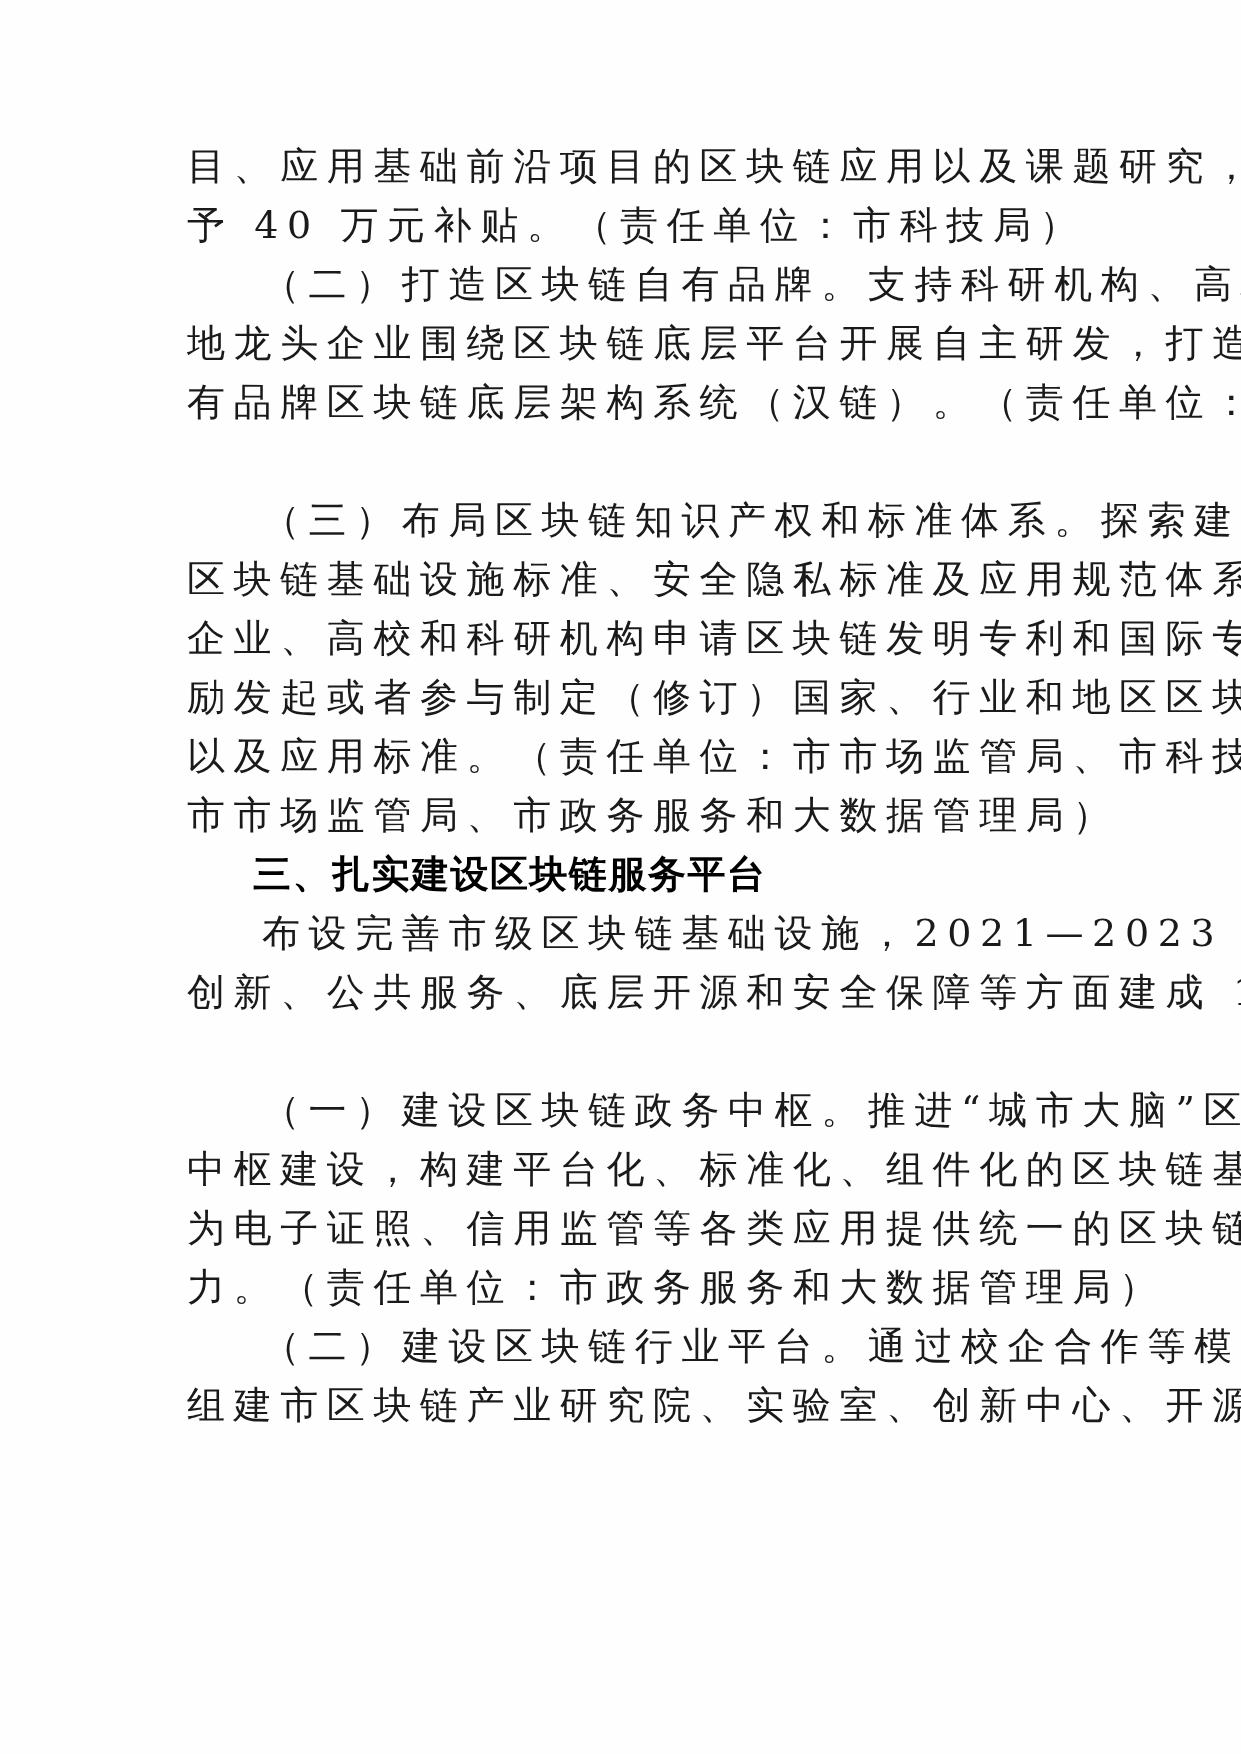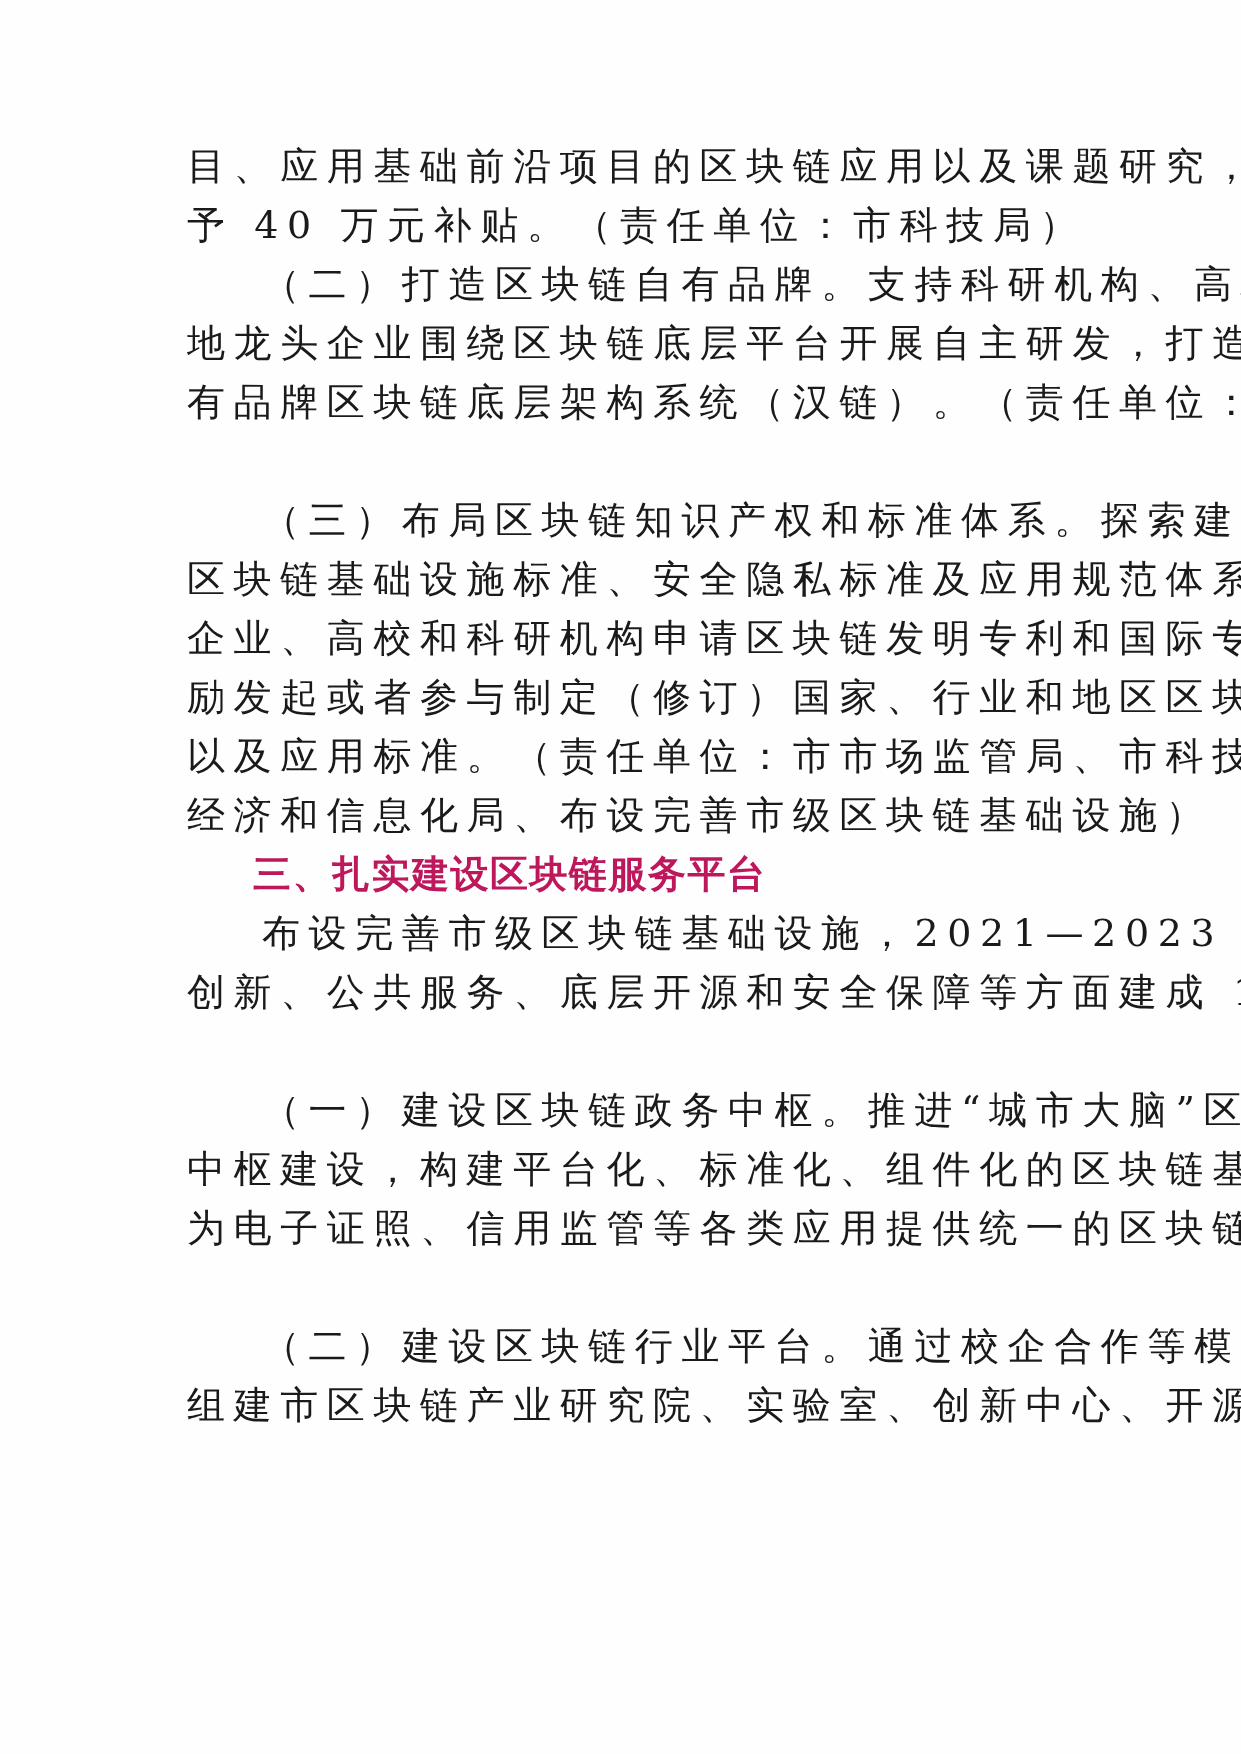--- a/index.html
+++ b/index.html
@@ -33,47 +33,48 @@
       letter-spacing: 8.6px;
     }
     .line.indent {
       left: 262px;
     }
     .line.heading {
       left: 253px;
       font-family: "DejaVu Sans", "Liberation Sans", sans-serif;
       font-weight: bold;
       letter-spacing: 1.5px;
-      color: #be185d;
+      color: #000000;
     }
   </style>
 </head>
 <body>
 
 <div class="page">
 
   <div class="line" style="top:136px;">目、应用基础前沿项目的区块链应用以及课题研究，每项给</div>
   <div class="line" style="top:195px;">予 40 万元补贴。（责任单位：市科技局）</div>
 
   <div class="line indent" style="top:254px;">（二）打造区块链自有品牌。支持科研机构、高校和本</div>
   <div class="line" style="top:313px;">地龙头企业围绕区块链底层平台开展自主研发，打造武汉自</div>
   <div class="line" style="top:372px;">有品牌区块链底层架构系统（汉链）。（责任单位：市经济</div>
 
   <div class="line indent" style="top:490px;">（三）布局区块链知识产权和标准体系。探索建立全市</div>
   <div class="line" style="top:549px;">区块链基础设施标准、安全隐私标准及应用规范体系。支持</div>
   <div class="line" style="top:608px;">企业、高校和科研机构申请区块链发明专利和国际专利，鼓</div>
   <div class="line" style="top:667px;">励发起或者参与制定（修订）国家、行业和地区区块链技术</div>
   <div class="line" style="top:726px;">以及应用标准。（责任单位：市市场监管局、市科技局、市</div>
-  <div class="line" style="top:785px;">经济和信息化局、布设完善市级区块链基础设施）</div>
+  <div class="line" style="top:785px;">市市场监管局、市政务服务和大数据管理局）</div>
 
   <div class="line heading" style="top:844px;">三、扎实建设区块链服务平台</div>
 
   <div class="line indent" style="top:903px;">布设完善市级区块链基础设施，2021—2023 年内在技术</div>
   <div class="line" style="top:962px;">创新、公共服务、底层开源和安全保障等方面建成 10 个左</div>
 
   <div class="line indent" style="top:1080px;">（一）建设区块链政务中枢。推进“城市大脑”区块链</div>
   <div class="line" style="top:1139px;">中枢建设，构建平台化、标准化、组件化的区块链基础设施，</div>
   <div class="line" style="top:1198px;">为电子证照、信用监管等各类应用提供统一的区块链基础能</div>
+  <div class="line" style="top:1257px;">力。（责任单位：市政务服务和大数据管理局）</div>
 
   <div class="line indent" style="top:1316px;">（二）建设区块链行业平台。通过校企合作等模式加快</div>
   <div class="line" style="top:1375px;">组建市区块链产业研究院、实验室、创新中心、开源服务等</div>
 
 </div>
 
 </body></html>

